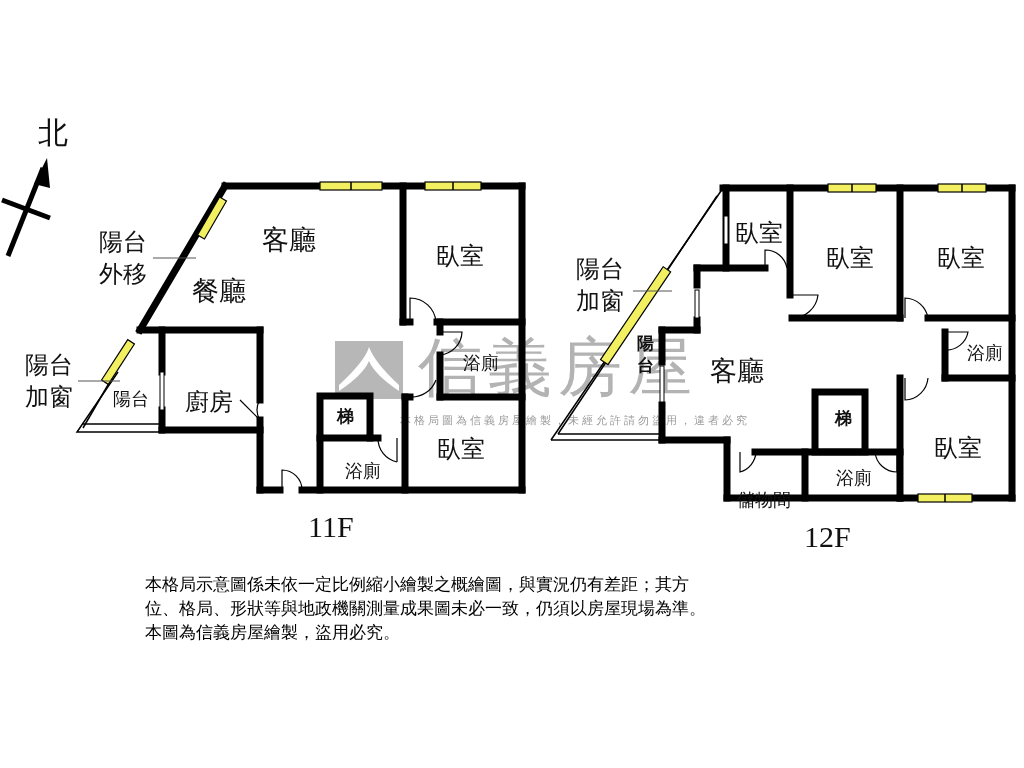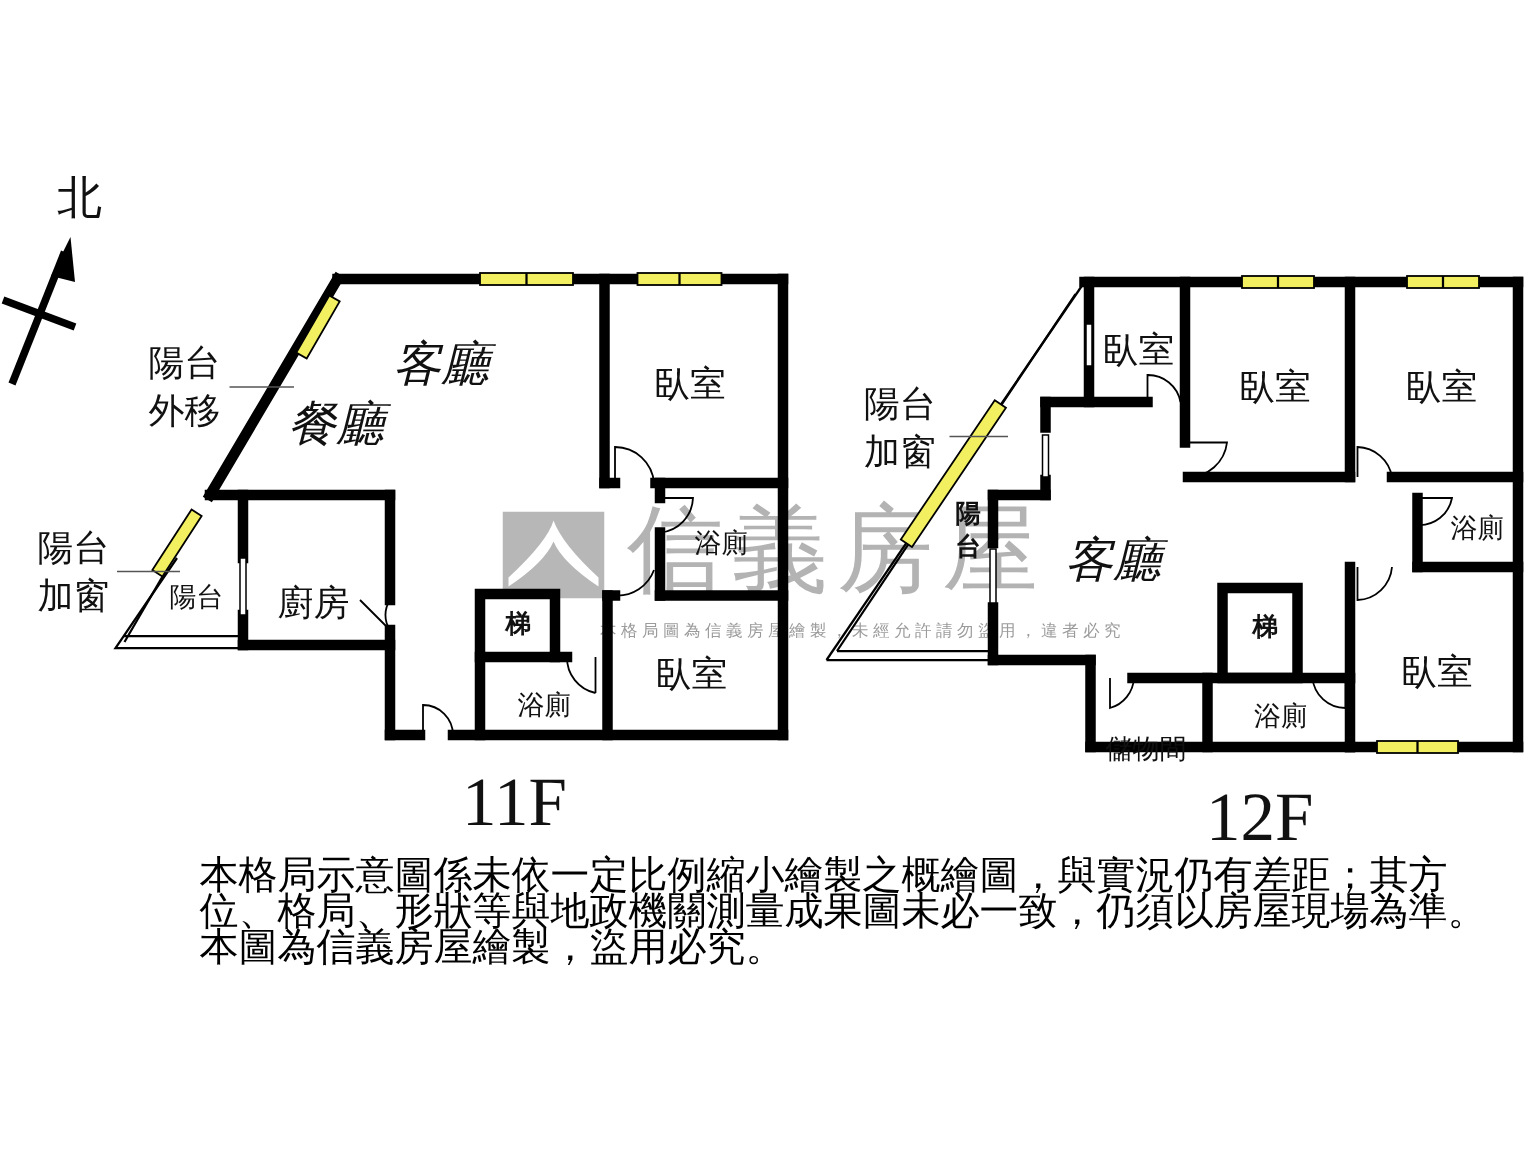--- a/index.html
+++ b/index.html
@@ -1,27 +1,27 @@
 <!DOCTYPE html>
 <html><head>
 <meta charset="utf-8">
 <style>
   html, body { margin: 0; padding: 0; background: #ffffff; }
   body { width: 1024px; height: 768px; position: relative; overflow: hidden;
          font-family: "DejaVu Serif", "Liberation Serif", serif; color: #000; }
   #plan { position: absolute; left: 0; top: 0; width: 1024px; height: 768px; }
   .lbl { position: absolute; white-space: nowrap; line-height: 1; color: #111; }
-  .room-lg { font-size: 32px; font-style: italic; }
+  .room-lg { font-size: 27px; }
   .room-md { font-size: 24px; }
   .room-sm { font-size: 18px; text-align: right; }
   .room-xs { font-size: 17px; font-weight: bold; }
   .annot { font-size: 24px; line-height: 32px; white-space: pre; }
-  .floor-label { font-family: "Liberation Serif", serif; font-size: 46px; }
+  .floor-label { font-family: "Liberation Serif", serif; font-size: 30px; }
   .north { font-size: 30px; }
-  .disclaimer { position: absolute; left: 133px; top: 572px; font-size: 26px; line-height: 24px; white-space: pre; }
+  .disclaimer { position: absolute; left: 145px; top: 572px; font-size: 17px; line-height: 24px; white-space: pre; }
   .wm-brand { position: absolute; left: 418px; top: 335px; font-family: "DejaVu Sans", sans-serif;
               font-size: 64px; color: #9a9a9a; letter-spacing: 6px; opacity: 0.75; line-height: 1; }
   .wm-note { position: absolute; left: 400px; top: 413px; font-family: "DejaVu Sans", sans-serif;
              font-size: 11px; color: #8a8a8a; letter-spacing: 3px; opacity: 0.85; }
   .wm-logo { position: absolute; left: 335px; top: 341px; width: 68px; height: 58px; opacity: 0.75; }
 </style>
 </head>
 <body>
 
 <svg class="wm-logo" viewBox="0 0 68 58">
@@ -166,21 +166,21 @@
     <path class="door" d="M945 332 L968 332 A22 22 0 0 1 945 350"></path>
     <path class="door" d="M905 378 L905 400 A24 24 0 0 0 928 378"></path>
     <path class="door" d="M875 452 A22 22 0 0 0 897 472 L897 452"></path>
     <path class="door" d="M740 452 L740 472 A22 22 0 0 0 756 452"></path>
   </g>
 </svg>
 
 <div class="lbl north" style="left:38px; top:118px;">北</div>
 
 <div class="lbl room-lg" style="left:262px; top:226px;">客廳</div>
-<div class="lbl room-lg" style="left:192px; top:266px;">餐廳</div>
+<div class="lbl room-lg" style="left:192px; top:277px;">餐廳</div>
 <div class="lbl room-md" style="left:436px; top:244px;">臥室</div>
 <div class="lbl room-sm" style="left:463px; top:354px;">浴廁</div>
 <div class="lbl room-md" style="left:437px; top:437px;">臥室</div>
 <div class="lbl room-sm" style="left:345px; top:462px;">浴廁</div>
 <div class="lbl room-xs" style="left:337px; top:408px;">梯</div>
 <div class="lbl room-md" style="left:185px; top:390px;">廚房</div>
 <div class="lbl room-sm" style="left:113px; top:390px;">陽台</div>
 <div class="lbl annot" style="left:99px; top:226px;">陽台
 外移</div>
 <div class="lbl annot" style="left:25px; top:349px;">陽台

